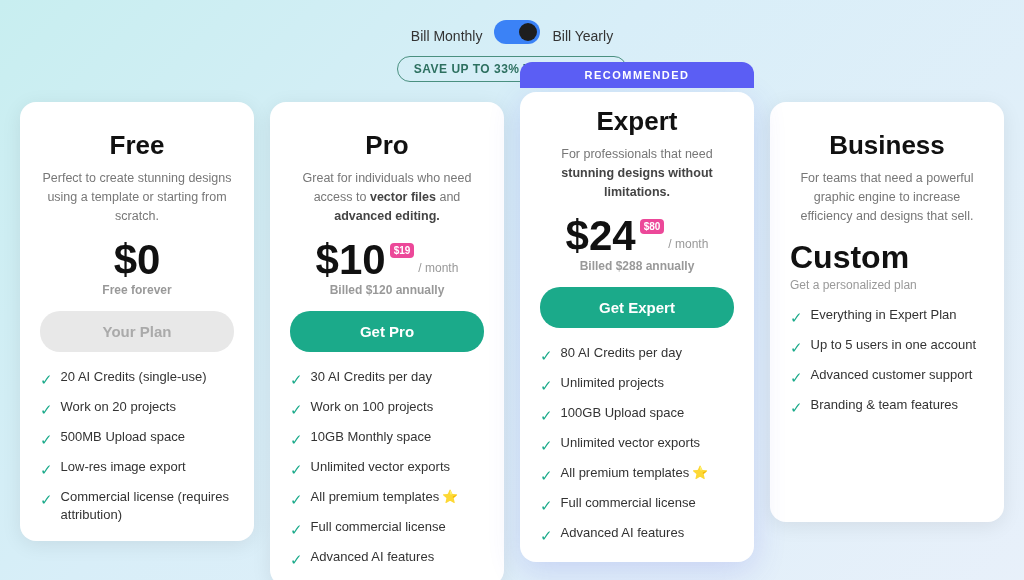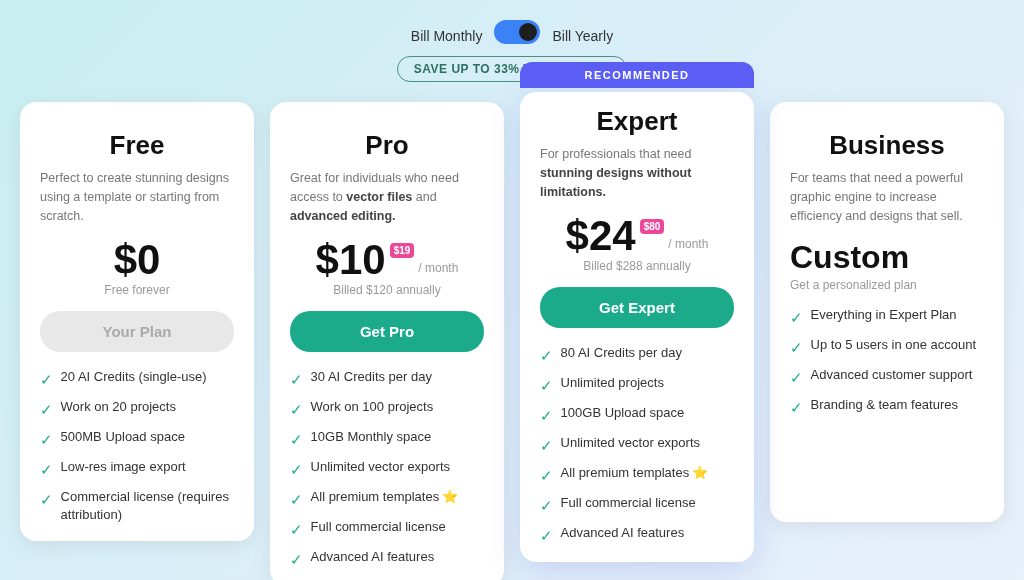--- a/index.html
+++ b/index.html
@@ -89,20 +89,21 @@
     .plan-name {
       font-size: 26px;
       font-weight: 800;
       text-align: center;
       color: #111;
       margin-bottom: 8px;
     }
     .plan-desc {
       font-size: 12.5px;
       color: #777;
+      text-align: center;
       line-height: 1.5;
       min-height: 50px;
       margin-bottom: 14px;
     }
     .plan-desc b { color: #444; }
     .price-row {
       display: flex;
       align-items: flex-start;
       justify-content: center;
       gap: 4px;
@@ -128,20 +129,21 @@
       padding: 2px 4px;
       border-radius: 4px;
       align-self: flex-start;
       margin-top: 4px;
     }
     .price-billed {
       font-size: 12px;
       color: #999;
       text-align: center;
       margin-bottom: 14px;
+      font-weight: bold;
     }
     .plan-btn {
       width: 100%;
       padding: 12px;
       border-radius: 20px;
       border: none;
       font-size: 15px;
       font-weight: 700;
       cursor: pointer;
       margin-bottom: 16px;

